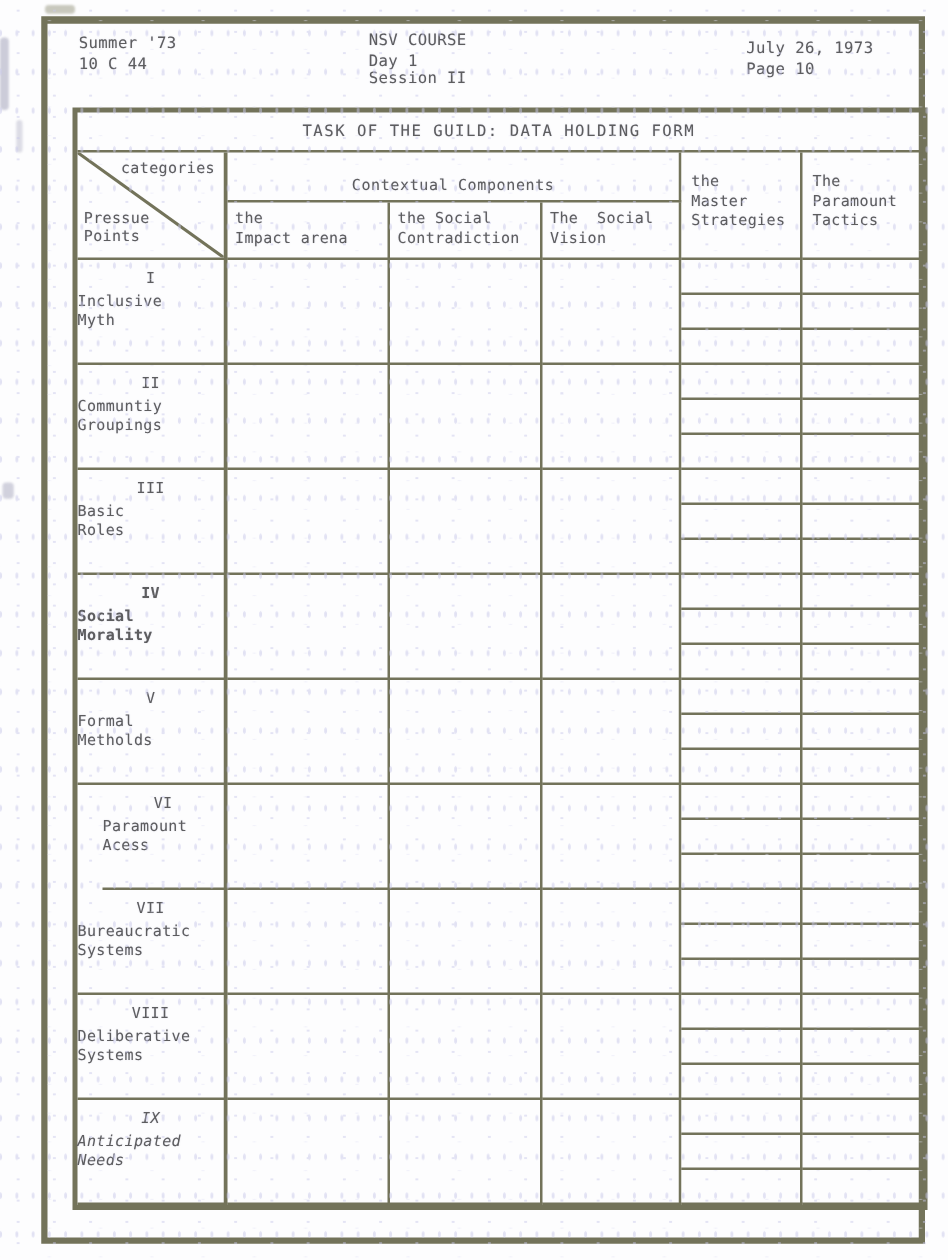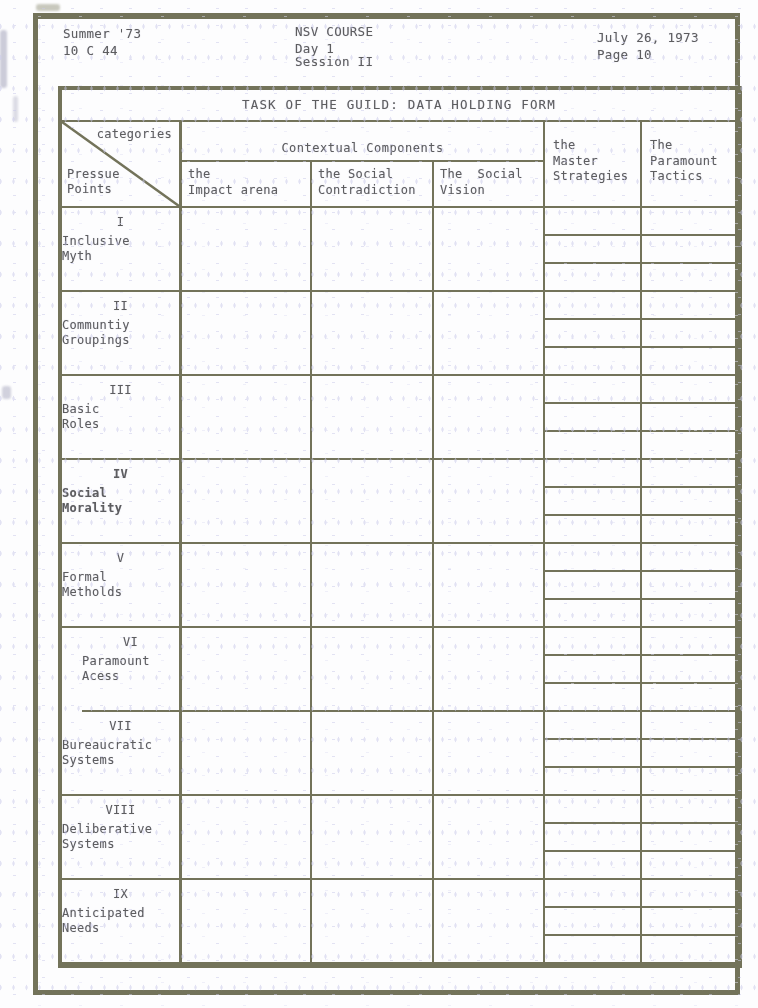--- a/index.html
+++ b/index.html
@@ -246,21 +246,21 @@
     </div>
     <div class="c" style="grid-area: 25 / 2 / 28 / 3;"></div>
     <div class="c" style="grid-area: 25 / 3 / 28 / 4;"></div>
     <div class="c" style="grid-area: 25 / 4 / 28 / 5;"></div>
     <div class="c" style="grid-area: 25 / 5 / 26 / 6;"></div>
     <div class="c" style="grid-area: 25 / 6 / 26 / 7;"></div>
     <div class="c" style="grid-area: 26 / 5 / 27 / 6;"></div>
     <div class="c" style="grid-area: 26 / 6 / 27 / 7;"></div>
     <div class="c" style="grid-area: 27 / 5 / 28 / 6;"></div>
     <div class="c" style="grid-area: 27 / 6 / 28 / 7;"></div>
-    <div class="c labelcell" style="grid-area: 28 / 1 / 31 / 2;">
+    <div class="c labelcell" style="grid-area: 28 / 1 / 31 / 2; font-style: italic;">
       <span class="numeral">IX</span>
       <span class="rowlab">Anticipated
 Needs</span>
     </div>
     <div class="c" style="grid-area: 28 / 2 / 31 / 3;"></div>
     <div class="c" style="grid-area: 28 / 3 / 31 / 4;"></div>
     <div class="c" style="grid-area: 28 / 4 / 31 / 5;"></div>
     <div class="c" style="grid-area: 28 / 5 / 29 / 6;"></div>
     <div class="c" style="grid-area: 28 / 6 / 29 / 7;"></div>
     <div class="c" style="grid-area: 29 / 5 / 30 / 6;"></div>

